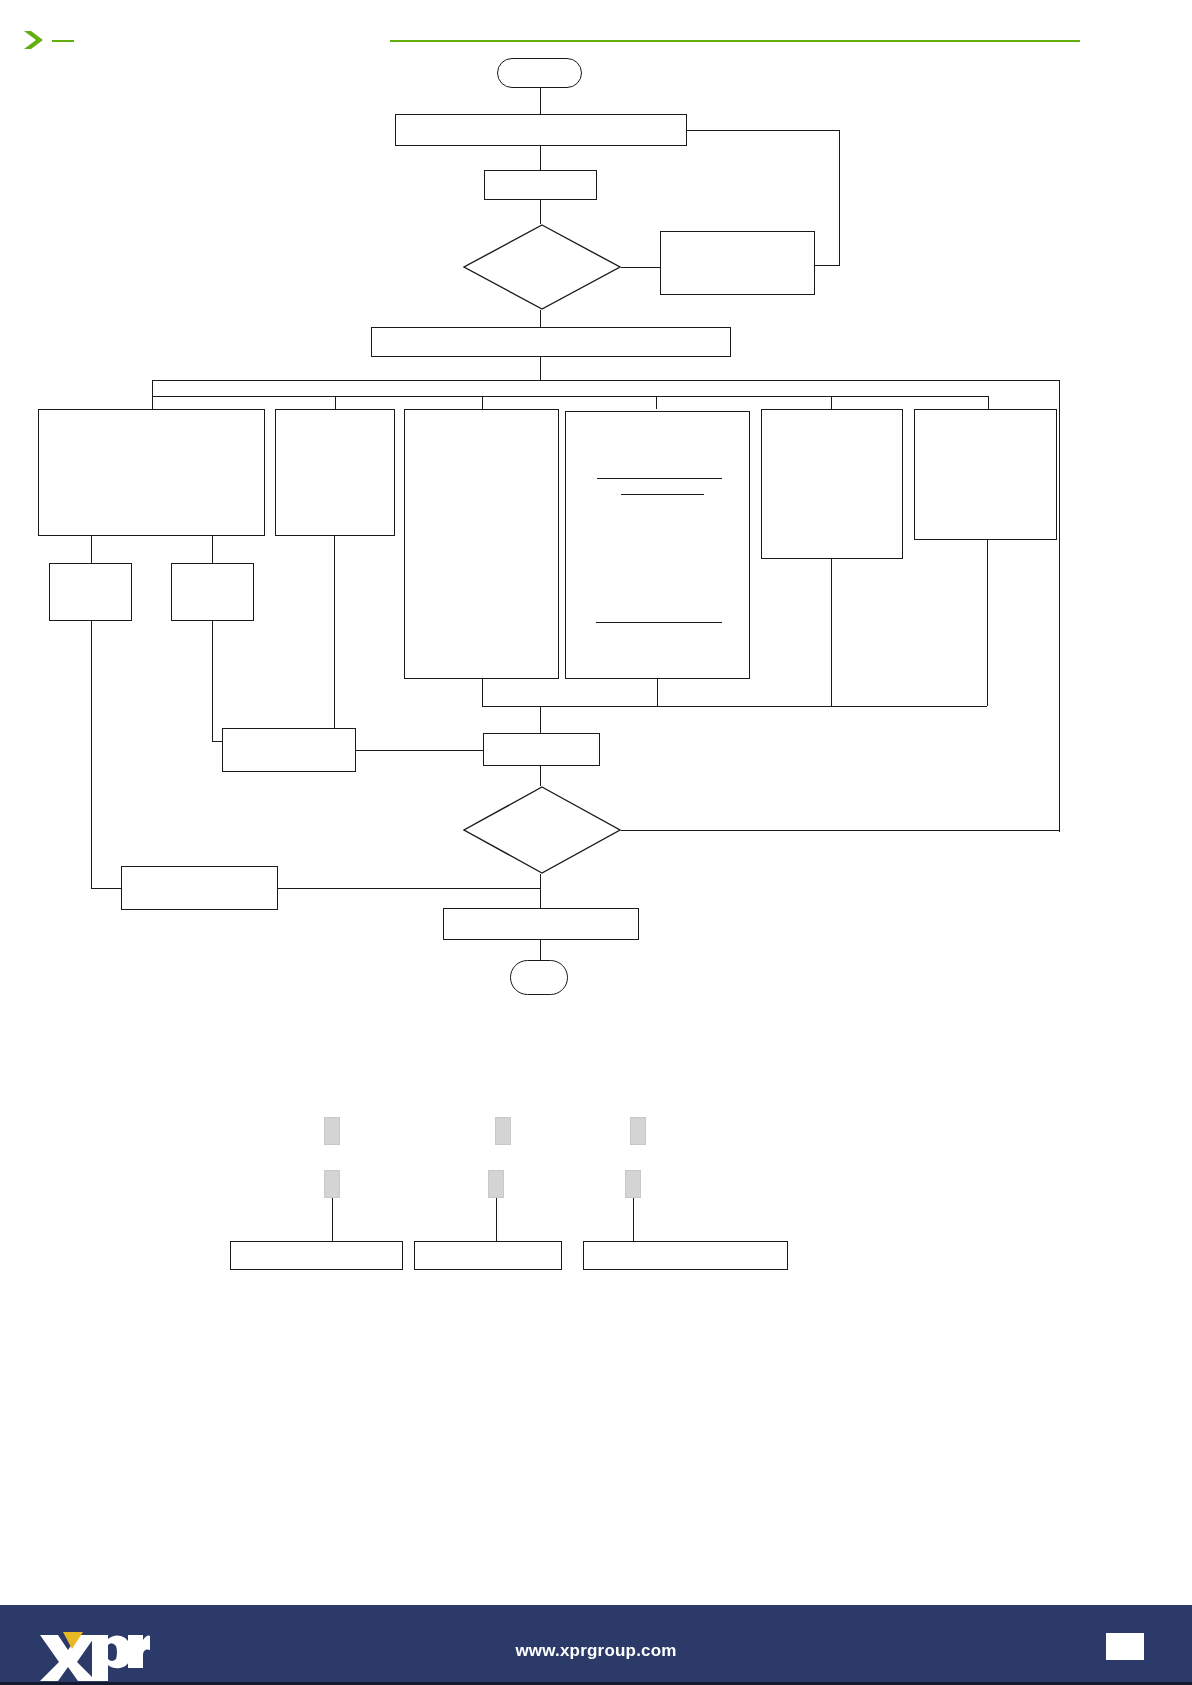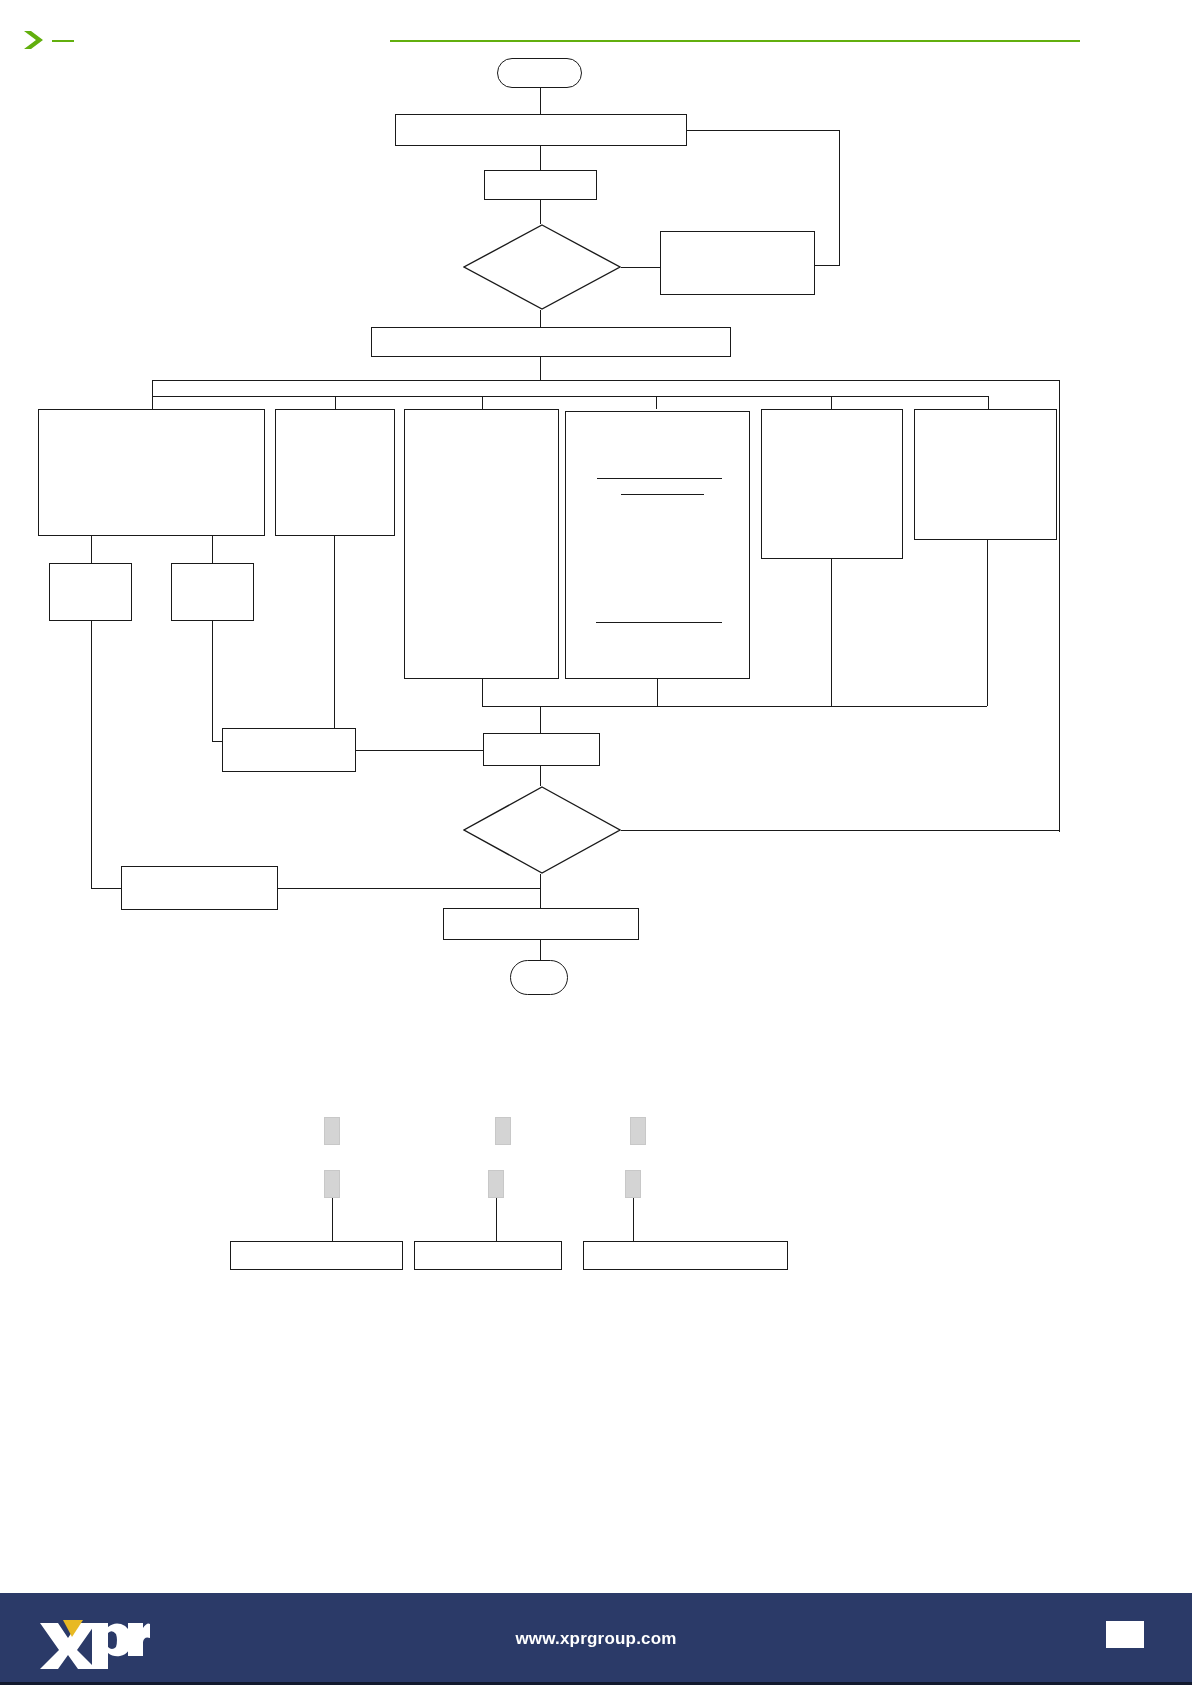--- a/index.html
+++ b/index.html
@@ -72,21 +72,21 @@
     background: #d4d4d4;
     border: 1px solid #c8c8c8;
   }
 
   
   .footer {
     position: absolute;
     left: 0;
     bottom: 0;
     width: 1192px;
-    height: 92px;
+    height: 80px;
     background: #2b3a68;
   }
   .footer-logo {
     position: absolute;
     left: 38px;
     top: 14px;
     width: 112px;
     height: 64px;
   }
   .footer-logo svg { display: block; }

